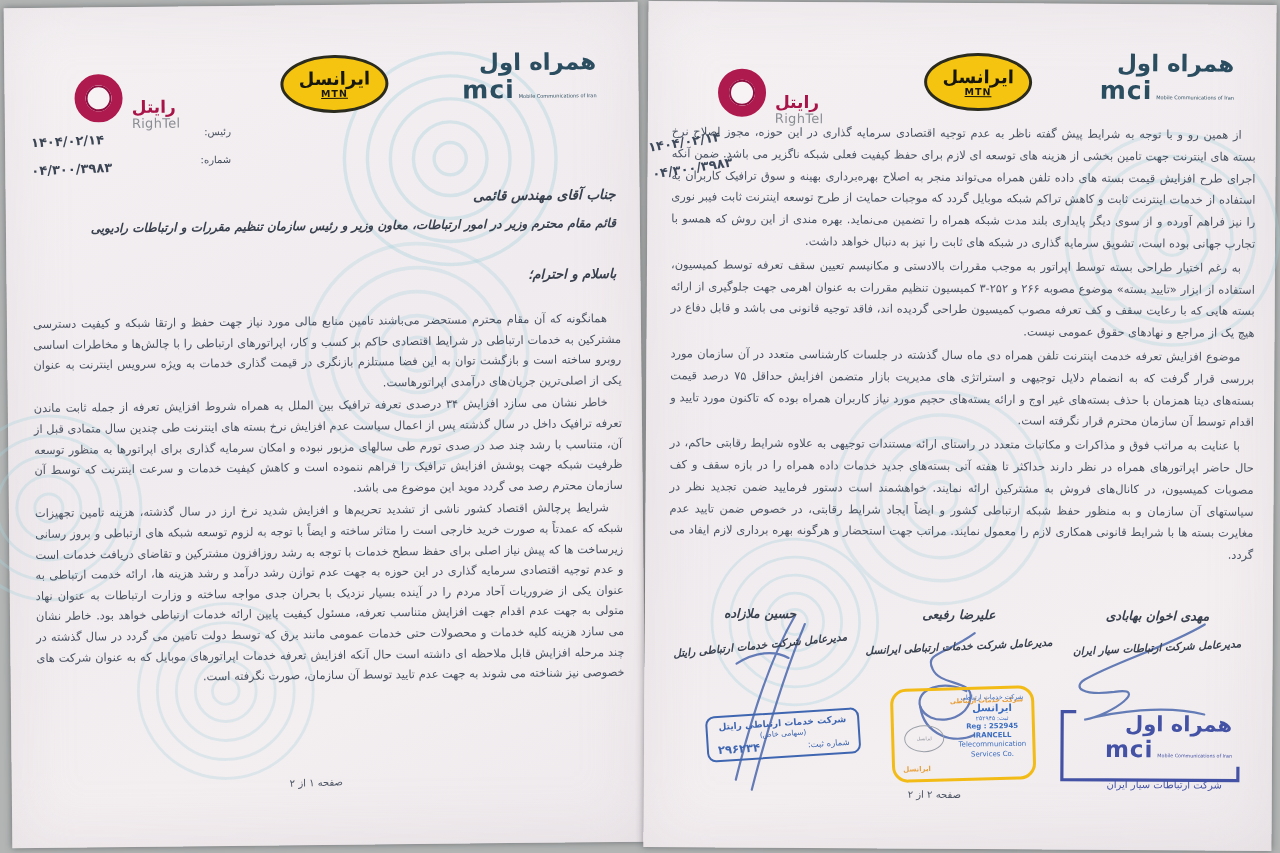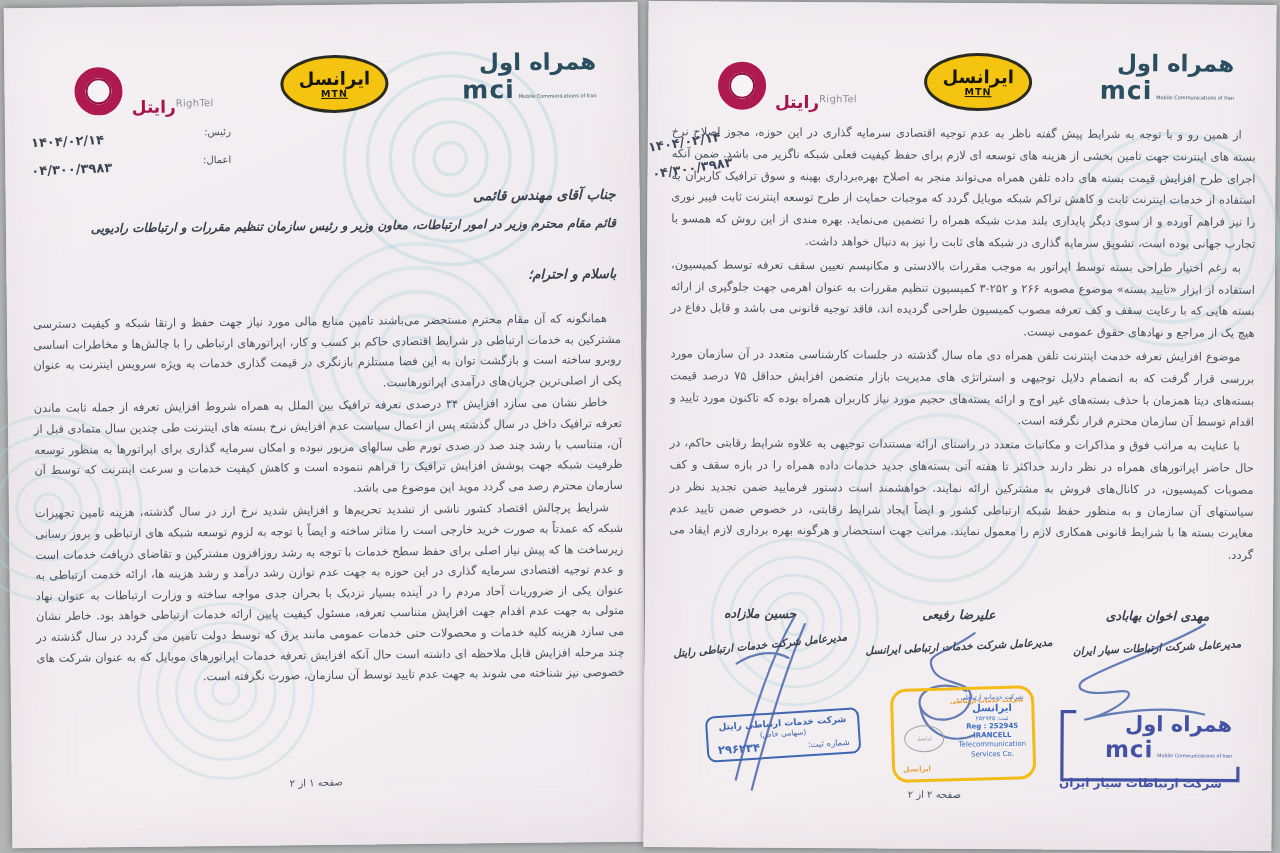--- a/index.html
+++ b/index.html
@@ -14,23 +14,23 @@
   .page2{left:646px;top:3px;width:628px;height:846px;transform:rotate(0.35deg);}
 
   
   .wm{position:absolute;opacity:.38;pointer-events:none;}
 
   
   .logos{position:absolute;top:48px;left:0;right:0;height:74px;}
   .logo-rightel{position:absolute;left:70px;top:10px;display:flex;align-items:center;gap:9px;}
   .rt-ring{width:26px;height:26px;border-radius:50%;border:11px solid #ae1a4d;background:#f7f3f5;
            box-shadow:inset 0 0 0 2px #8e1040;}
-  .rt-text{display:flex;line-height:1.05;text-align:left;margin-top:34px;}
+  .rt-text{display:flex;flex-direction:column;line-height:1.05;text-align:left;margin-top:34px;}
   .rt-fa{color:#a81348;font-weight:bold;font-size:17px;}
-  .rt-en{color:#8a8e93;font-size:10px;letter-spacing:.3px;}
+  .rt-en{color:#8a8e93;font-size:13px;letter-spacing:.3px;}
   .logo-irancell{position:absolute;left:276px;top:2px;width:102px;height:52px;background:#f5c411;
                  border:3px solid #2b2b1e;border-radius:50% / 50%;display:flex;flex-direction:column;
                  align-items:center;justify-content:center;line-height:1;}
   .ir-fa{color:#17170d;font-weight:bold;font-size:18px;margin-bottom:1px;}
   .ir-mtn{color:#17170d;font-weight:bold;font-size:9.5px;letter-spacing:1px;text-decoration:underline;}
   .logo-mci{position:absolute;right:42px;top:0;text-align:right;color:#2b4d60;line-height:1;}
   .mci-fa{font-weight:bold;font-size:23px;letter-spacing:-.5px;}
   .mci-row{display:flex;justify-content:flex-end;align-items:flex-end;gap:4px;margin-top:3px;}
   .mci-en{font-weight:bold;font-size:25px;letter-spacing:1px;}
   .mci-sub{font-size:5px;line-height:1.25;text-align:left;padding-bottom:3px;}
@@ -92,21 +92,21 @@
   .sir-reg-fa{font-size:6px;}
   .sir-en{font-size:7px;font-weight:bold;}
   .sir-en-s{font-size:7px;}
 
   .stamp-mci{position:absolute;left:410px;top:700px;width:192px;height:92px;color:#4352a5;}
   .stamp-mci svg{position:absolute;left:0;top:0;}
   .smci-fa{position:absolute;right:14px;top:8px;font-weight:bold;font-size:21px;letter-spacing:-.5px;}
   .smci-row{position:absolute;right:14px;top:34px;display:flex;align-items:flex-end;gap:4px;}
   .smci-en{font-weight:bold;font-size:23px;line-height:1;letter-spacing:1px;}
   .smci-sub{font-size:4.8px;line-height:1.25;text-align:left;padding-bottom:2px;}
-  .smci-bot{position:absolute;right:24px;bottom:6px;font-weight:bold;font-size:12px;direction:rtl;}
+  .smci-bot{position:absolute;right:24px;bottom:6px;font-weight:normal;font-size:10px;direction:rtl;}
 
   
   .pagefoot{position:absolute;font-size:10px;color:#4a5362;direction:rtl;}
   .page1 .pagefoot{left:278px;top:772px;transform:rotate(-1deg);}
   .page2 .pagefoot{left:264px;top:786px;}
 </style>
 </head>
 <body>
 
 <svg width="0" height="0" style="position:absolute" aria-hidden="true">
@@ -158,21 +158,21 @@
         </div>
       </div>
     </div>
 
     <div class="dateblock">
       <div class="date-row">
         <span class="d-label">رئیس:</span>
         <span class="d-value">۱۴۰۴/۰۲/۱۴</span>
       </div>
       <div class="date-row">
-        <span class="d-label">اعمال:</span>
+        <span class="d-label">شماره:</span>
         <span class="d-value">۰۴/۳۰۰/۳۹۸۳</span>
       </div>
     </div>
 
     <div class="salutation">
       <div class="sal-1">جناب آقای مهندس قائمی</div>
       <div class="sal-2">قائم مقام محترم وزیر در امور ارتباطات، معاون وزیر و رئیس سازمان تنظیم مقررات و ارتباطات رادیویی</div>
       <div class="sal-greet">باسلام و احترام؛</div>
     </div>
 

